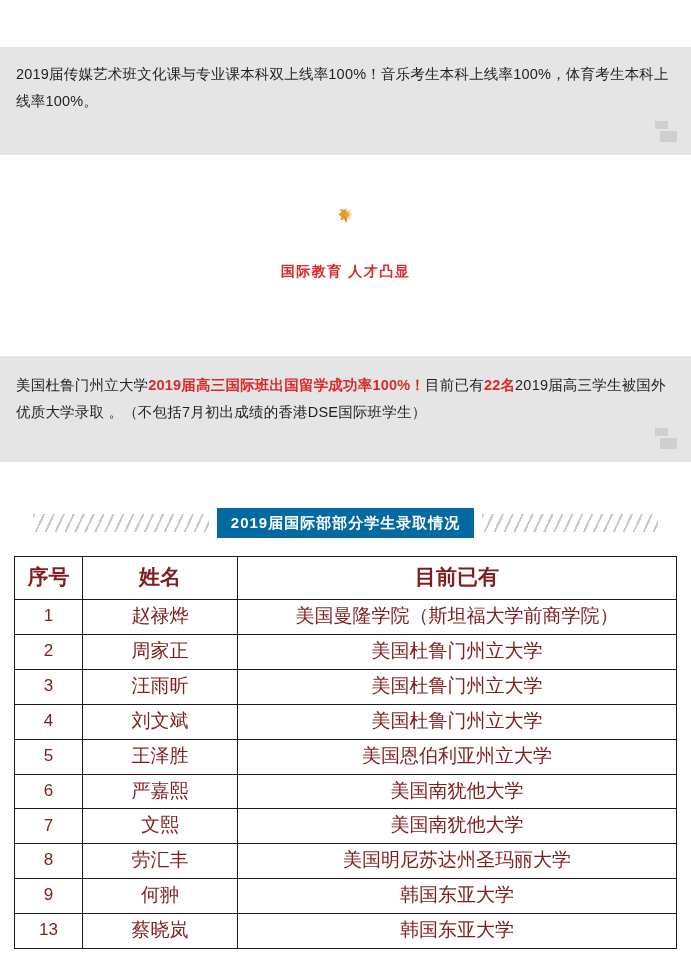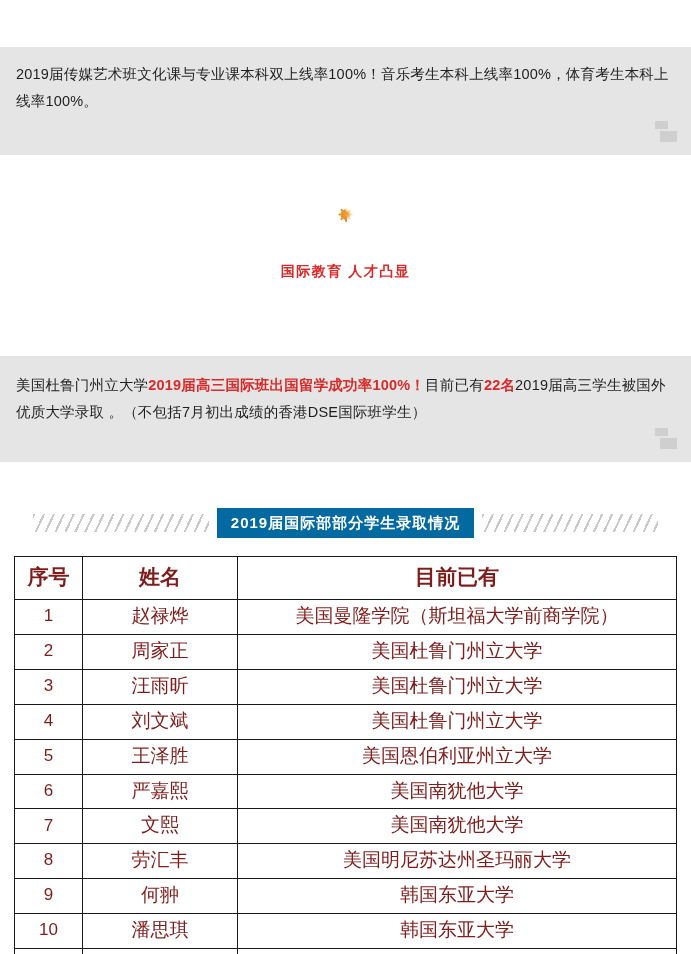--- a/index.html
+++ b/index.html
@@ -254,25 +254,20 @@
           <td class="no">8</td>
           <td>劳汇丰</td>
           <td>美国明尼苏达州圣玛丽大学</td>
         </tr>
         <tr>
           <td class="no">9</td>
           <td>何翀</td>
           <td>韩国东亚大学</td>
         </tr>
         <tr>
-          <td class="no">10</td>
-          <td>潘思琪</td>
-          <td>韩国东亚大学</td>
-        </tr>
-        <tr>
           <td class="no">13</td>
           <td>蔡晓岚</td>
           <td>韩国东亚大学</td>
         </tr>
       </tbody>
     </table>
   </div>
 
 </div>
 

